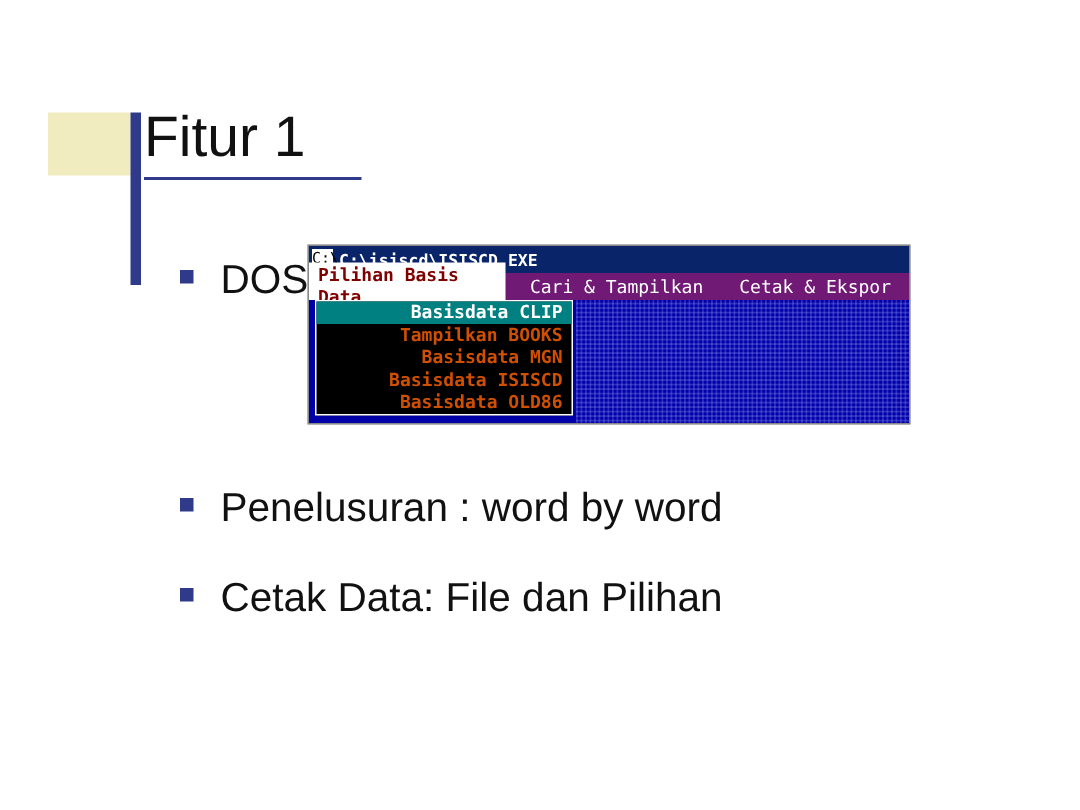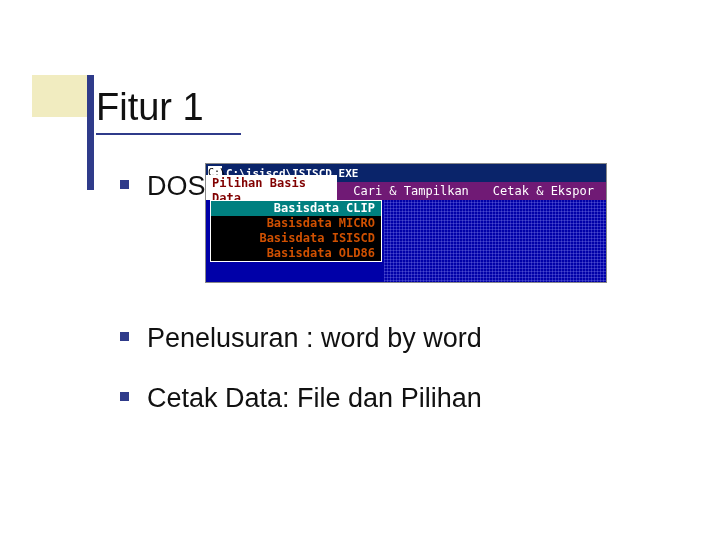--- a/index.html
+++ b/index.html
@@ -23,21 +23,21 @@
     position: absolute;
     width: 7px;
     left: 87px;
     top: 75px;
     bottom: 350px;
     background: #2f3b8a;
   }
   .slide-title {
     position: absolute;
     left: 96px;
-    top: 86px;
+    top: 71px;
     font-size: 38px;
     font-family: Verdana, Arial, sans-serif;
     color: #111;
     padding-bottom: 4px;
     border-bottom: 2px solid #2f3b8a;
     width: 145px;
   }
   .bullets {
     position: absolute;
     left: 120px;
@@ -193,21 +193,22 @@
     <div class="dos-screen">
       <div class="dos-menubar">
         <span class="mlabel-highlight">Pilihan Basis Data</span>
         <span class="mlabel">Cari &amp; Tampilkan</span>
         <span class="mlabel">Cetak &amp; Ekspor</span>
       </div>
       <div class="dos-dropzone">
         <div class="texture"></div>
         <div class="dropdown">
           <div class="ditem sel">Basisdata CLIP</div>
-          <div class="ditem">Basisdata MICRO</div>
+          <div class="ditem">Tampilkan BOOKS</div>
+          <div class="ditem">Basisdata MGN</div>
           <div class="ditem">Basisdata ISISCD</div>
           <div class="ditem">Basisdata OLD86</div>
         </div>
       </div>
     </div>
   </div>
 </div>
 
 <div class="lower-bullets-wrap">
   <div class="bullet-row">

